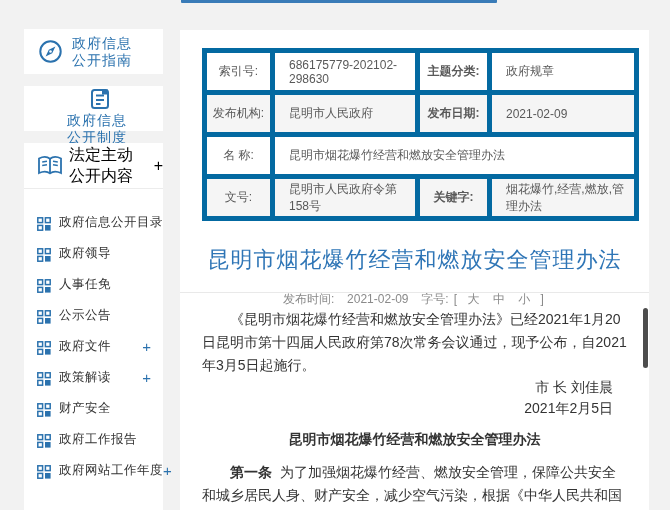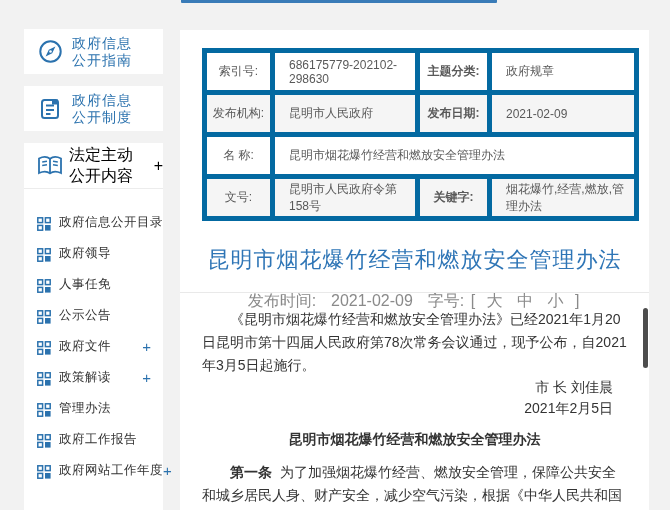--- a/index.html
+++ b/index.html
@@ -17,21 +17,21 @@
 
   
   .sidebar { position:absolute; left:24px; top:0; width:139px; height:510px; }
   .side-card { position:absolute; left:0; width:139px; height:45px; background:#fff;
     display:flex; align-items:center; cursor:pointer; }
   .side-card .card-icon { margin-left:13px; width:26px; height:26px; flex:0 0 26px;
     display:flex; align-items:center; justify-content:center; }
   .side-card .card-label { margin-left:9px; width:62px; font-size:14px; line-height:17px;
     color:#2b72ae; letter-spacing:1px; }
   .card-1 { top:29px; }
-  .card-2 { top:86px; }
+  .card-2 { top:86px;flex-direction:column; }
   .side-block { position:absolute; left:0; top:143px; width:139px; height:367px; background:#fff; }
   .side-block .side-head { height:45px; display:flex; align-items:center;
     border-bottom:1px solid #ececec; cursor:pointer;gap:6px; }
   .side-list { padding-top:11px; }
   .side-item { height:31px; display:flex; align-items:flex-end; padding-left:13px;
     font-size:12.5px; color:#333; cursor:pointer; }
   .side-item .grid-ic { margin-right:8px; display:flex; }
   .side-item .item-plus { margin-left:auto; margin-right:12px; color:#2b72ae; font-size:15px; }
   .side-item .item-label { letter-spacing:0.5px; white-space:nowrap; }
 
@@ -43,21 +43,21 @@
   table.meta td { border:5px solid #0369a1; height:35px; font-size:12px; color:#595959; }
   table.meta tr.alt td { background:#f5f5f5; }
   td.lbl { text-align:center; width:68px; }
   td.lbl3 { text-align:center; width:72px;font-weight:bold; }
   td.val { padding-left:14px; }
   col.c1{width:68px;} col.c2{width:145px;} col.c3{width:72px;} col.c4{width:147px;}
 
   .doc-title { position:absolute; left:0; top:215px; width:469px; margin:0;
     text-align:center; font-size:22px; font-weight:normal; color:#2e75b6; letter-spacing:1px; }
   .pub-line { position:absolute; left:0; top:261px; width:469px; text-align:center;
-    font-size:16px; color:#8a8a8a; }
+    font-size:12px; color:#8a8a8a; }
   .pub-line .gap { display:inline-block; width:6px; }
   .pub-line .fs { margin:0 5px; cursor:pointer; }
   .pub-line .br { margin:0 2px; }
   .divider { position:absolute; left:0; top:262px; width:469px; border-top:1px solid #e9e9e9; }
 
   .body-text { position:absolute; left:0; top:272px; width:469px; padding:6px 22px 0 22px;
     box-sizing:border-box; font-size:14px; color:#333; line-height:23px; }
   .body-text p { margin:0; }
   .indent { text-indent:2em; }
   .sig { text-align:right; padding-right:14px; line-height:21px; }
@@ -198,21 +198,21 @@
 
         <div class="side-item">
           <span class="grid-ic">
               <svg width="14" height="14" viewBox="0 0 14 14">
                 <rect x="0.8" y="0.8" width="4.8" height="4.8" fill="none" stroke="#2b72ae" stroke-width="1.5"></rect>
                 <rect x="8.4" y="0.8" width="4.8" height="4.8" fill="none" stroke="#2b72ae" stroke-width="1.5"></rect>
                 <rect x="0.8" y="8.4" width="4.8" height="4.8" fill="none" stroke="#2b72ae" stroke-width="1.5"></rect>
                 <rect x="8" y="8" width="5.6" height="5.6" fill="#2b72ae"></rect>
               </svg>
             </span>
-          <span class="item-label">管理办法</span>
+          <span class="item-label">财产安全</span>
         </div>
 
         <div class="side-item">
           <span class="grid-ic">
               <svg width="14" height="14" viewBox="0 0 14 14">
                 <rect x="0.8" y="0.8" width="4.8" height="4.8" fill="none" stroke="#2b72ae" stroke-width="1.5"></rect>
                 <rect x="8.4" y="0.8" width="4.8" height="4.8" fill="none" stroke="#2b72ae" stroke-width="1.5"></rect>
                 <rect x="0.8" y="8.4" width="4.8" height="4.8" fill="none" stroke="#2b72ae" stroke-width="1.5"></rect>
                 <rect x="8" y="8" width="5.6" height="5.6" fill="#2b72ae"></rect>
               </svg>

